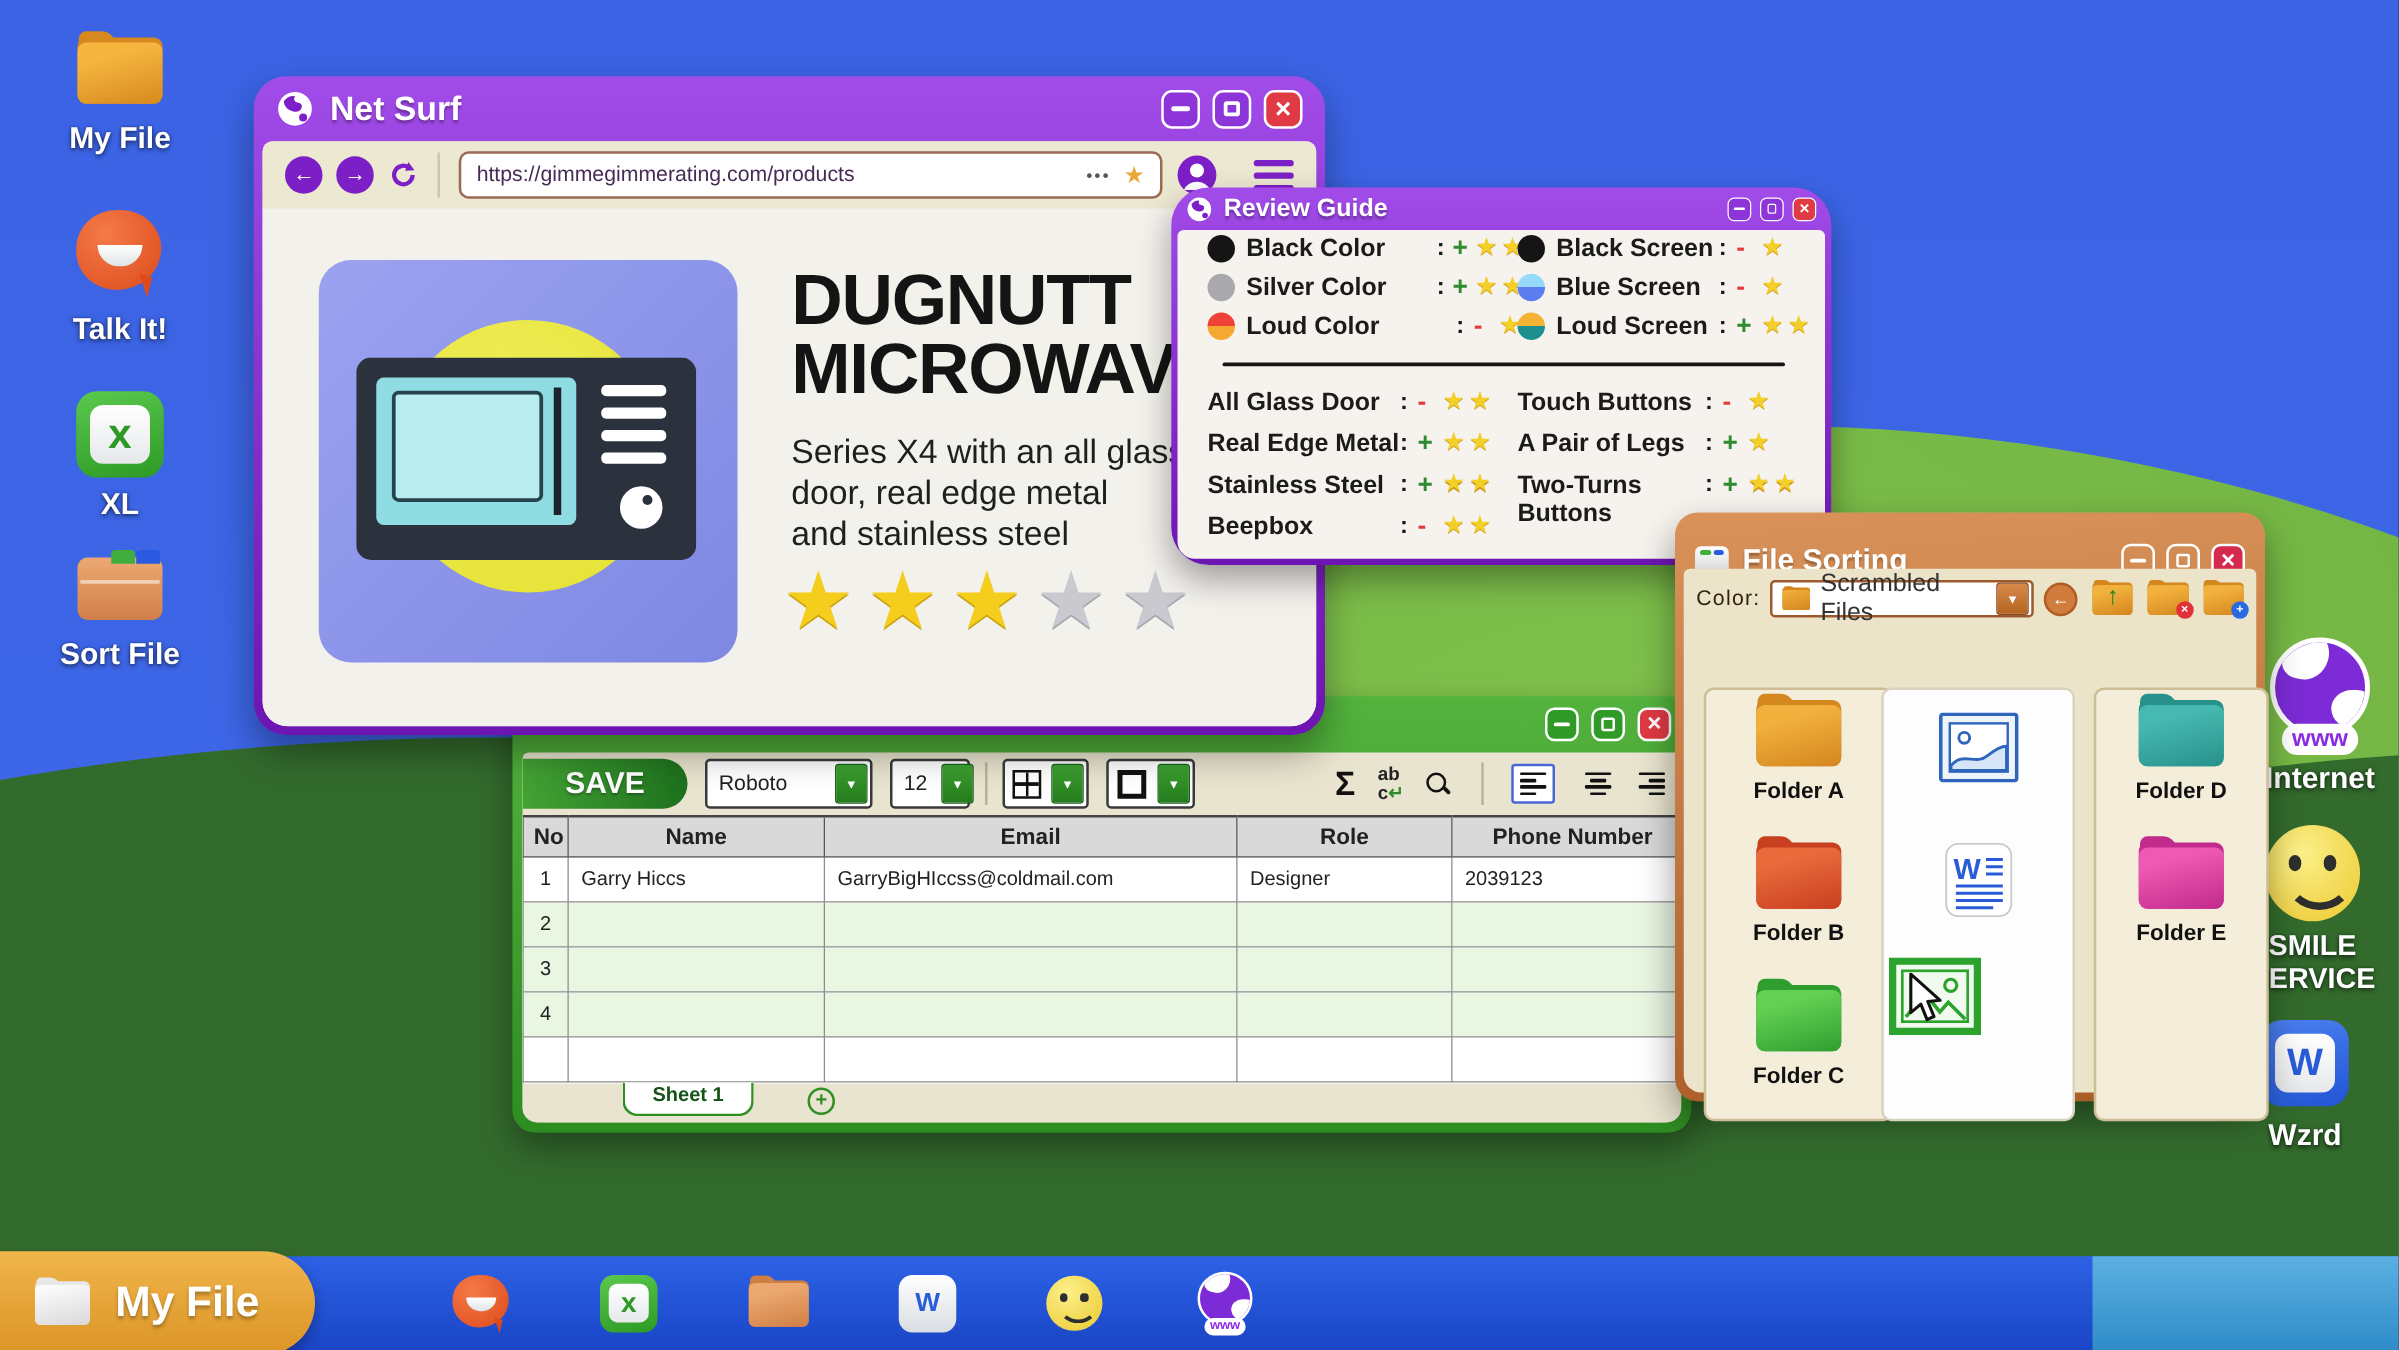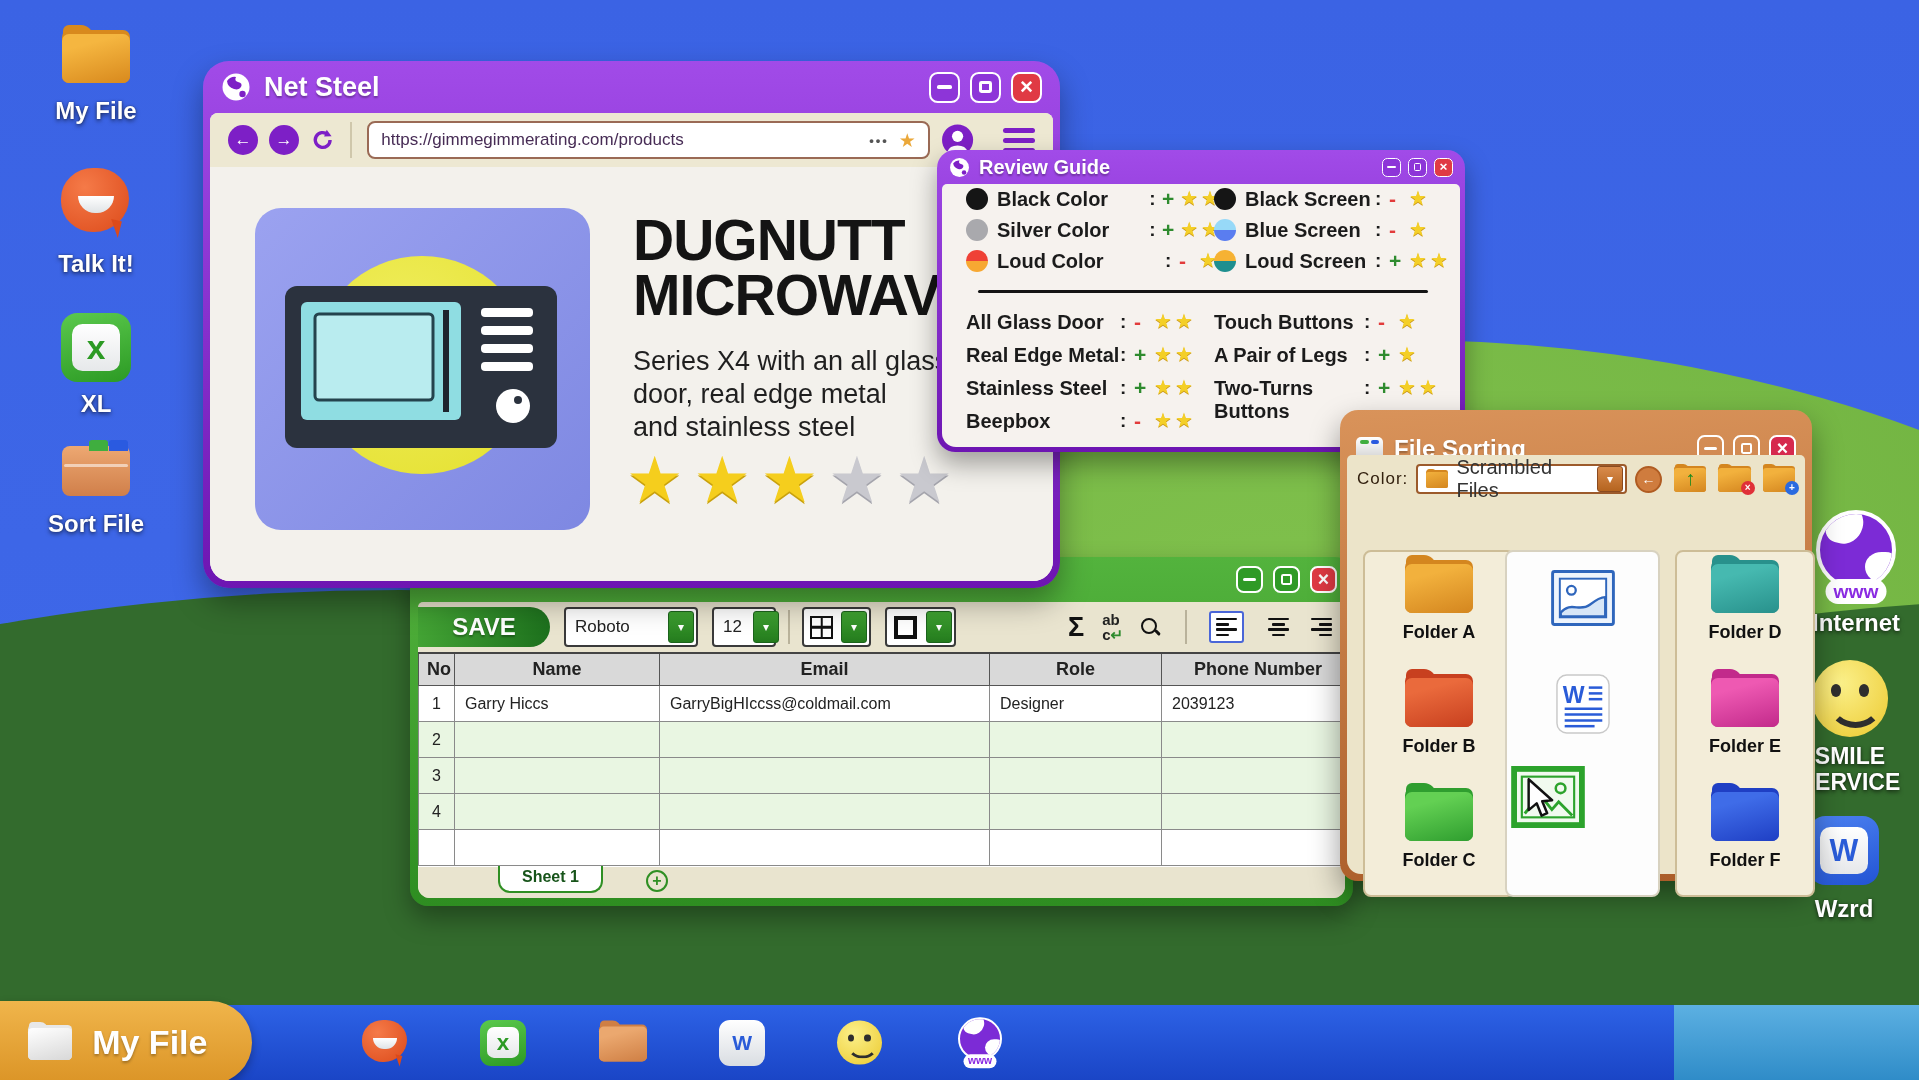--- a/index.html
+++ b/index.html
@@ -86,21 +86,21 @@
          background:linear-gradient(135deg,#9ba2f0,#7e88e2);cursor:pointer;}
   #pcircle{position:absolute;left:58px;top:48px;width:218px;height:218px;border-radius:50%;
            background:radial-gradient(circle at 40% 35%,#f0ee5e,#e4e02e);}
   #ptitle{position:absolute;left:423px;top:46px;width:600px;font-size:57px;line-height:.96;font-weight:bold;
           letter-spacing:-1px;color:#141414;}
   #pdesc{position:absolute;left:423px;top:178px;font-size:27px;line-height:1.22;color:#1f1f1f;white-space:pre-line;}
   #bigstars{position:absolute;left:416px;top:276px;font-size:64px;letter-spacing:10px;white-space:nowrap;}
   .bstar.gold{color:#f5ce1d;text-shadow:0 2px 0 #c9a10d;}
   .bstar.silver{color:#c9c9cf;text-shadow:0 2px 0 #a4a4ac;}
   
-  #review{position:absolute;left:937px;top:150px;width:528px;height:302px;z-index:5;border-radius:18px;
+  #review{position:absolute;left:937px;top:150px;width:528px;height:302px;z-index:5;border-radius:30px;
           background:linear-gradient(180deg,#a14be8,#6d15b2);box-shadow:0 12px 26px rgba(0,0,0,.35);}
   #rv-title{height:34px;display:flex;align-items:center;gap:9px;padding:0 12px;}
   #rv-title .ttl{font-size:20px;}
   #rv-title .btns{margin-left:auto;display:flex;gap:7px;font-size:19px;}
   #rv-body{position:absolute;left:5px;right:5px;top:34px;bottom:5px;background:#f6f2ee;border-radius:5px 5px 14px 14px;overflow:hidden;}
   .rg-col{position:absolute;width:256px;}
   #sec-tl{left:24px;top:-1px;}  #sec-tr{left:272px;top:-1px;}
   #rg-divider{position:absolute;left:36px;right:32px;top:106px;height:3px;background:#141414;border-radius:2px;}
   #sec-bl{left:24px;top:122px;} #sec-br{left:272px;top:122px;}
   .rg-row{display:flex;align-items:flex-start;min-height:31px;padding-top:5px;box-sizing:border-box;}
@@ -373,21 +373,21 @@
     </div>
   </div>
 
   <div id="netsurf">
     <div id="ns-title">
       <svg width="30" height="30" viewBox="0 0 30 30">
         <circle cx="15" cy="15" r="13.5" fill="#fff"></circle>
         <path d="M6 9 q4 -5 9 -4 q-2 4 2 5 q5 1 3 5 q-2 3.5 -7 2 q-6.5 -2 -7 -8" fill="#7d1fc6"></path>
         <circle cx="21.5" cy="22" r="3.2" fill="#7d1fc6"></circle>
       </svg>
-      <span class="ttl">Net Steel</span>
+      <span class="ttl">Net Surf</span>
       <span class="btns">
         <span class="wbtn purple">
             <span class="mindash"></span>
           </span>
         <span class="wbtn purple">
             <span class="maxsq"></span>
           </span>
         <span class="wbtn red">
             <span class="xx">×</span>
           </span>
@@ -658,24 +658,20 @@
         </div>
       <div id="pan-right" class="panel">
     <div class="fcell" style="top:122px">
       <div style="font-size:20px"><span class="icon fldr" style="--c1:#ee59b2;--c2:#c22a8b"><i class="tabb"></i><i class="back"></i><i class="front"></i></span></div>
       <div class="flabel">Folder E</div>
     </div>
     <div class="fcell" style="top:8px">
       <div style="font-size:20px"><span class="icon fldr" style="--c1:#46b9b0;--c2:#28918c"><i class="tabb"></i><i class="back"></i><i class="front"></i></span></div>
       <div class="flabel">Folder D</div>
     </div>
-    <div class="fcell" style="top:236px">
-      <div style="font-size:20px"><span class="icon fldr" style="--c1:#3f6ce8;--c2:#1f3fc4"><i class="tabb"></i><i class="back"></i><i class="front"></i></span></div>
-      <div class="flabel">Folder F</div>
-    </div>
         </div>
     </div>
   </div>
 
   <div id="taskbar">
     <div id="tray"></div>
     <div id="tb-icons" style="position:absolute;left:0;top:0;width:100%;height:100%">
   <span class="tbi" style="left:362px;"><span class="icon chat"><b></b></span></span>
   <span class="tbi" style="left:480px;"><span class="icon appsq xlsq">
             <span class="inner">

